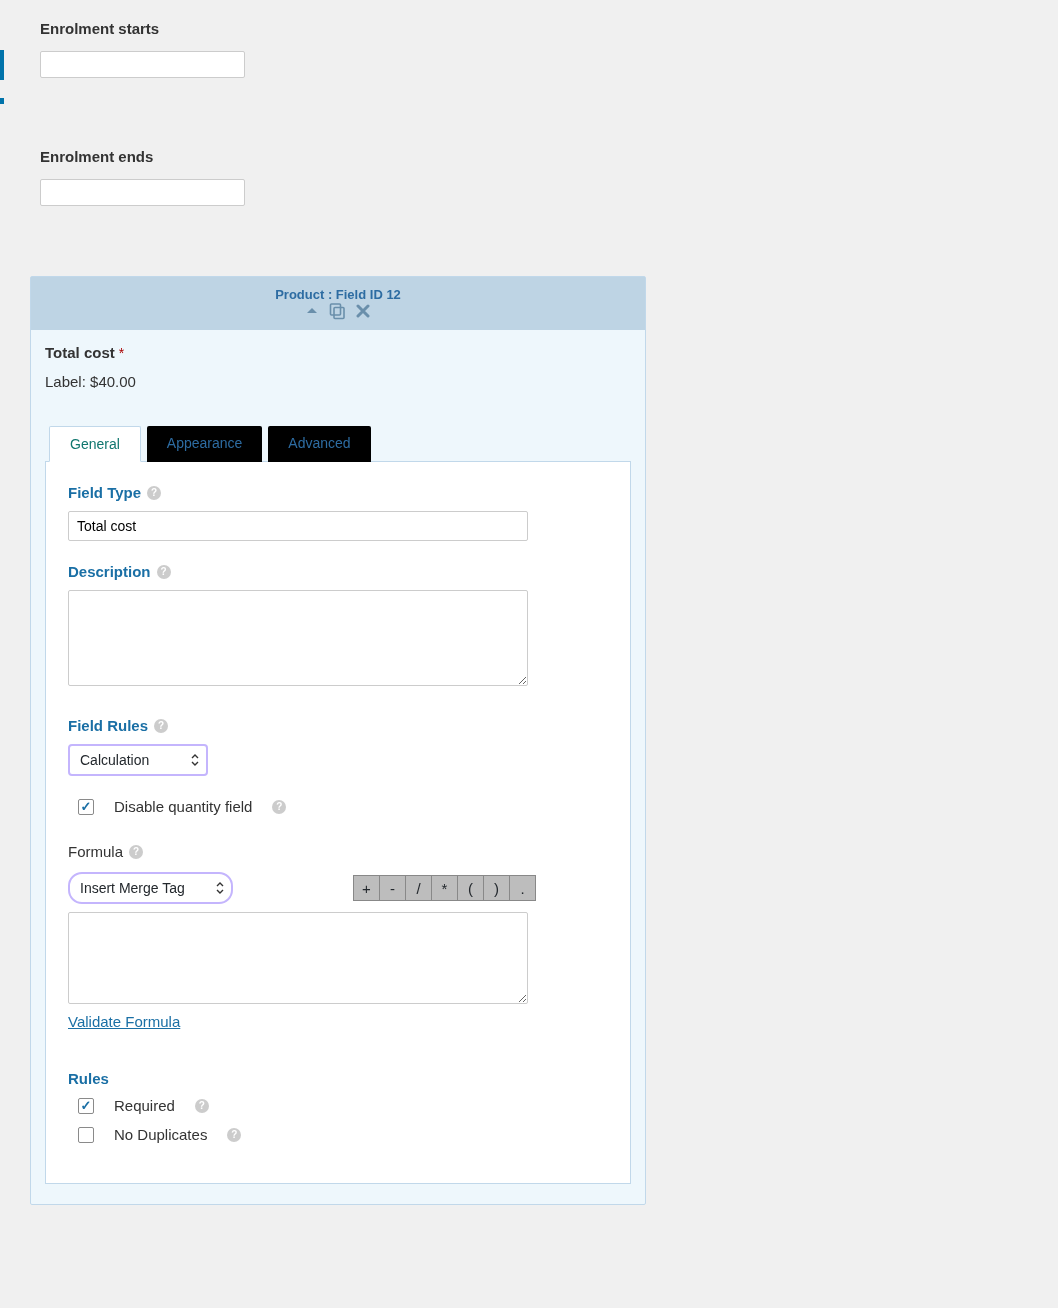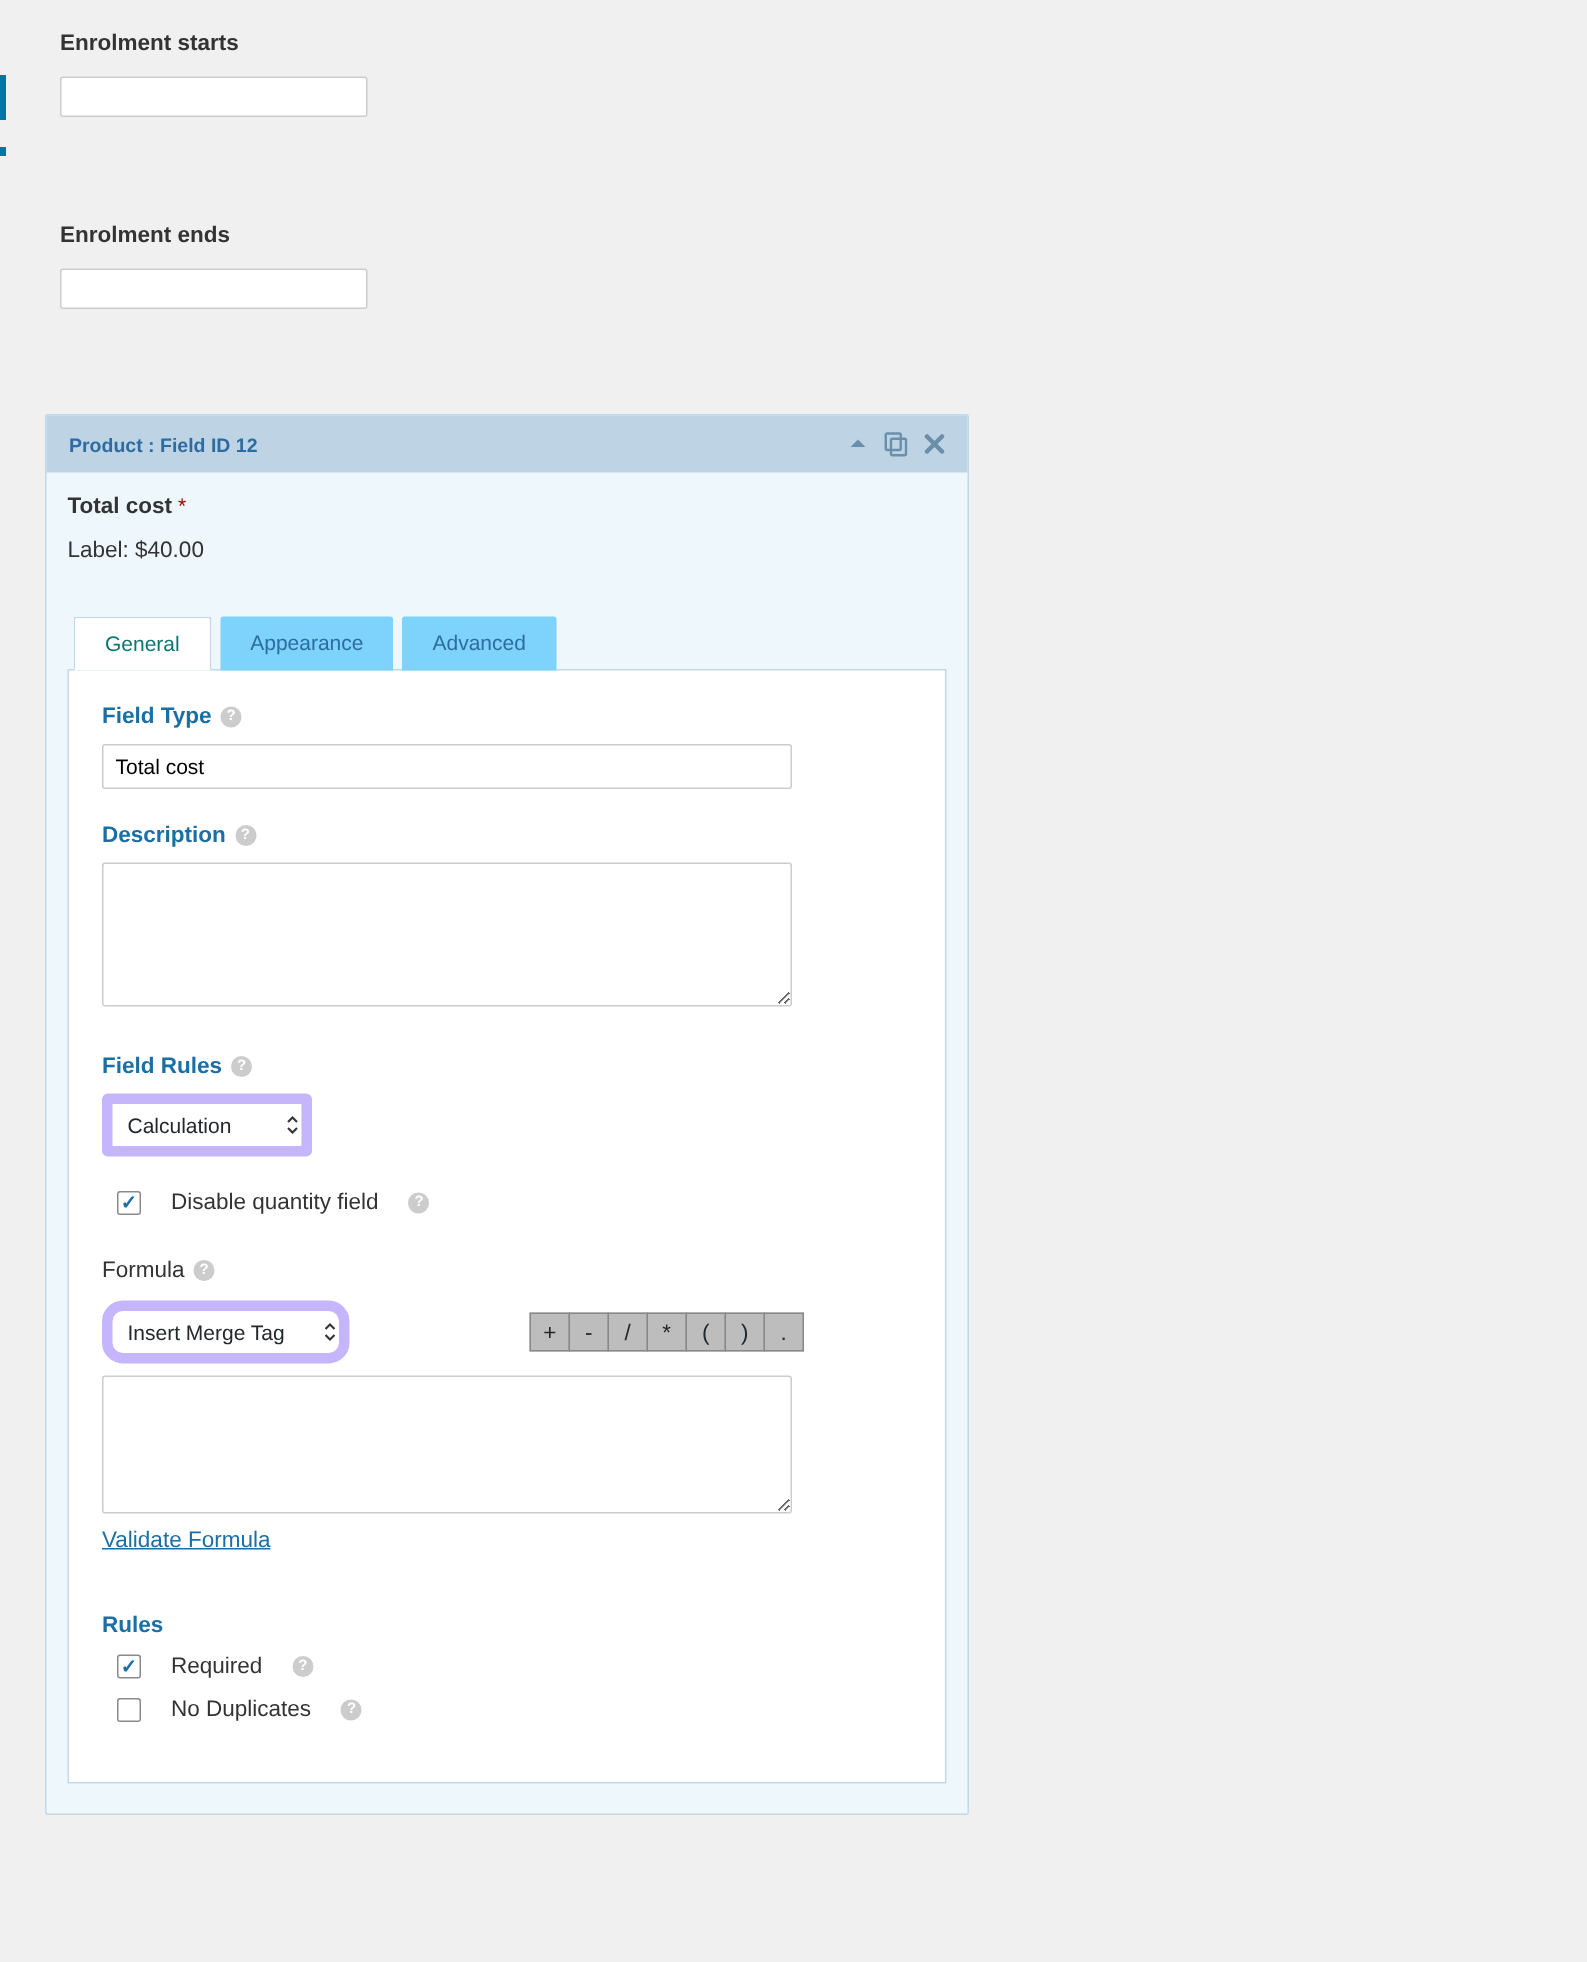--- a/index.html
+++ b/index.html
@@ -46,20 +46,21 @@
   background: #eef7fc;
   border: 1px solid #c1d8ea;
   border-radius: 2px;
 }
 .fe-header {
   background: #bed4e4;
   padding: 10px 15px;
   display: flex;
   align-items: center;
   justify-content: space-between;
+  flex-direction: column;
 }
 .fe-title {
   color: #2d6ca2;
   font-weight: 700;
   font-size: 13px;
 }
 .fe-actions {
   display: flex;
   align-items: center;
   gap: 10px;
@@ -88,21 +89,21 @@
 }
 .tabs {
   margin-top: 36px;
 }
 .tabbar {
   display: flex;
   gap: 6px;
   padding-left: 4px;
 }
 .tab {
-  background: #7dd3fc;
+  background: #000000;
   color: #2d6ca2;
   padding: 9px 20px;
   border-radius: 2px 2px 0 0;
   font-size: 14px;
   cursor: pointer;
 }
 .tab.active {
   background: #fff;
   color: #0f766e;
   border: 1px solid #c1d8ea;
@@ -157,21 +158,21 @@
   font-family: inherit;
   resize: both;
   margin-bottom: 28px;
 }
 .select-wrap {
   position: relative;
   display: inline-block;
   margin-bottom: 22px;
 }
 .select-box {
-  border: 7px solid #c4b5fd;
+  border: 2px solid #c4b5fd;
   border-radius: 4px;
   background: #fff;
   padding: 6px 28px 6px 10px;
   font-size: 14px;
   cursor: pointer;
   display: inline-block;
   min-width: 140px;
 }
 .select-arrows {
   position: absolute;

